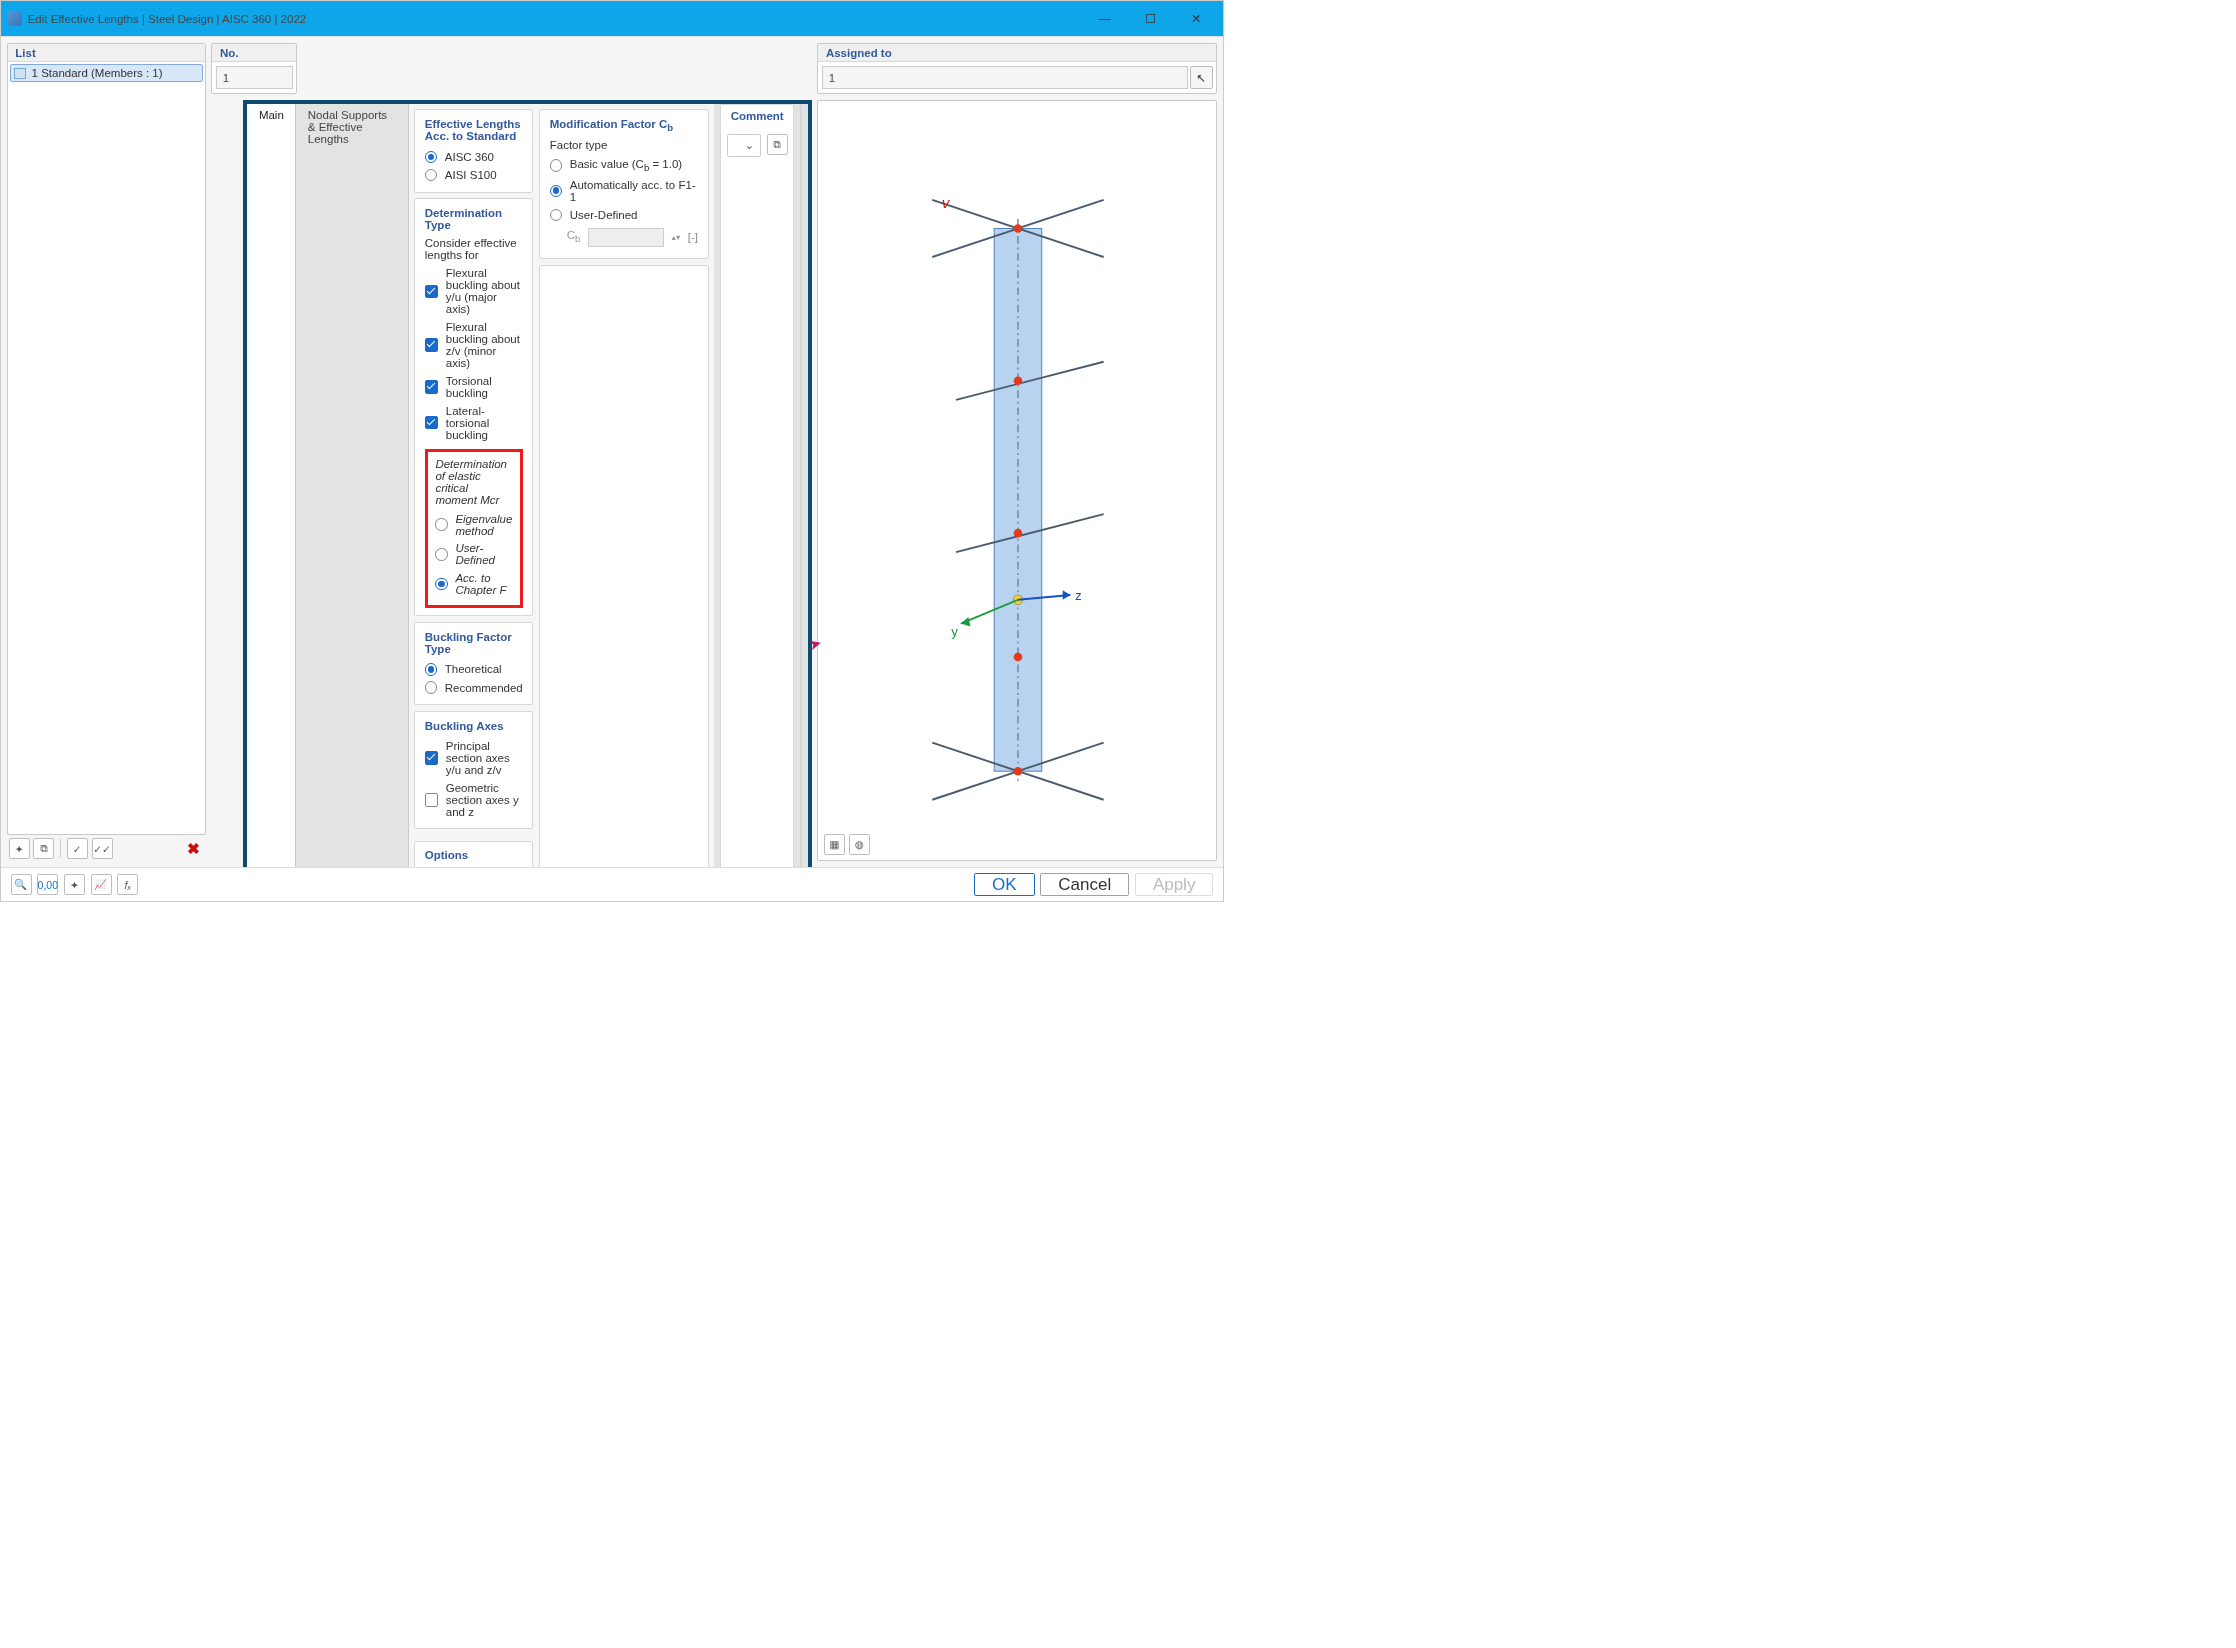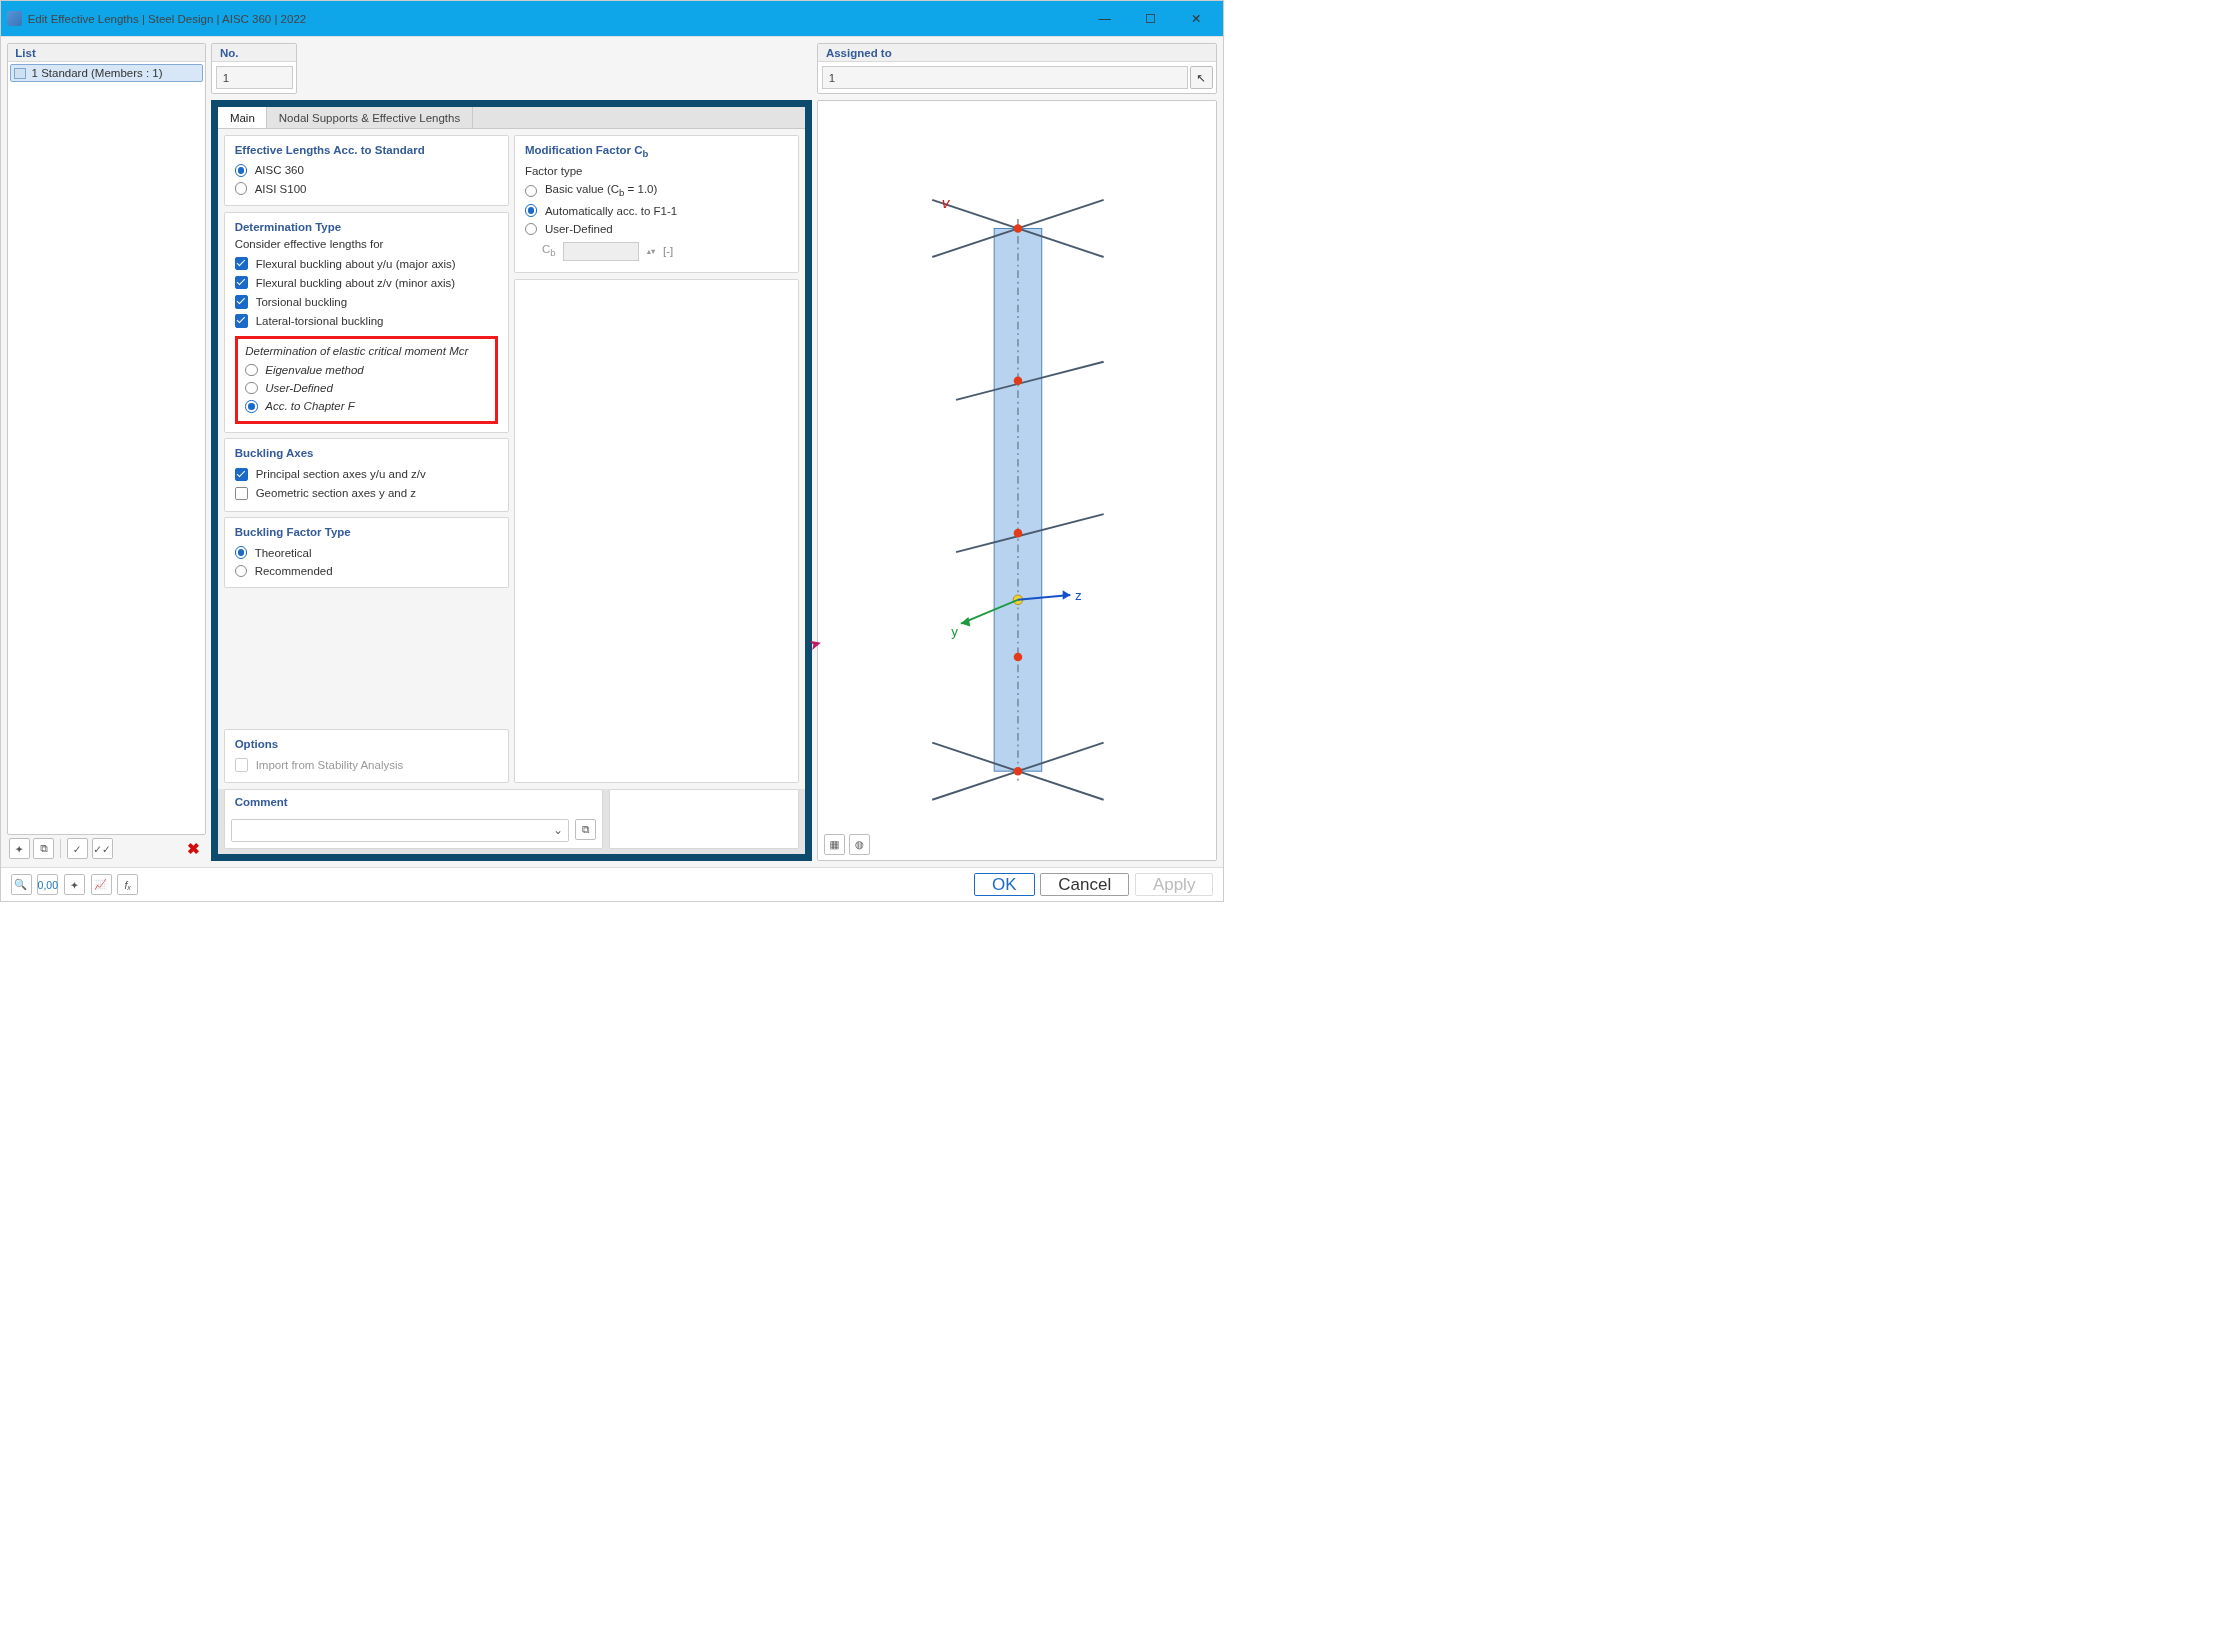--- a/index.html
+++ b/index.html
@@ -27,21 +27,21 @@
   .mid-col { flex:1; display:flex; flex-direction:column; gap:5.7px;}
   .top-row { display:flex; gap:5.7px;}
   .no-panel { width:86px;}
   .name-panel { flex:1;}
   .field-row { padding:3.8px;}
   .txt-input { width:100%; height:23px; border:1px solid #ccc; background:#f5f5f5; padding:0 5.7px; font-size:11.5px; color:#444;}
   .name-field-wrap { display:flex; gap:1.9px; padding:3.8px;}
   .name-field-wrap .txt-input { flex:1;}
   .edit-icon-btn { width:23px; height:23px; border:1px solid #bdbdbd; border-radius:1.9px; background:#f5f5f5; display:flex; align-items:center; justify-content:center;}
   
-  .tabs-wrap { background:#e3e3e3; border:7px solid #0c4a6e; display:flex; flex-direction:column; flex:1;}
+  .tabs-wrap { background:#e3e3e3; border:4px solid #0c4a6e; display:flex; flex-direction:row; flex:1;margin-left:32px;}
   .tab-strip { display:flex; border-bottom:1px solid #c9c9c9;}
   .tab { padding:4.8px 11.5px; font-size:11.5px; color:#444; border-right:1px solid #c9c9c9; background:#e3e3e3;}
   .tab.active { background:#fff; color:#222;}
   .tab-body { flex:1; background:#f5f5f5; padding:5.7px; display:flex; gap:5.7px;}
   .col { flex:1; display:flex; flex-direction:column; gap:5.7px;}
   .group { background:#fff; border:1px solid #d7d7d7; border-radius:1.9px; padding:7.6px 9.6px;}
   .group-title { color:#335a99; font-weight:600; font-size:11.5px; margin-bottom:5.7px;}
   .sub-label { font-size:11.5px; color:#333; margin-bottom:3.8px;}
   .radio-row, .check-row { display:flex; align-items:center; gap:7.6px; padding:2.9px 0; font-size:11.5px; color:#333;}
   .radio { width:12.4px; height:12.4px; border-radius:50%; border:1.9px solid #888; background:#fff; position:relative; flex-shrink:0;}
@@ -175,40 +175,40 @@
                     <span>User-Defined</span>
                   </div>
                 <div class="radio-row">
                     <span class="radio sel"></span>
                     <span>Acc. to Chapter F</span>
                   </div>
               </div>
             </div>
 
             <div class="group">
+              <div class="group-title">Buckling Factor Type</div>
+              <div class="radio-row">
+                  <span class="radio sel"></span>
+                  <span>Theoretical</span>
+                </div>
+              <div class="radio-row">
+                  <span class="radio"></span>
+                  <span>Recommended</span>
+                </div>
+            </div>
+
+            <div class="group">
               <div class="group-title">Buckling Axes</div>
               <div class="check-row">
                   <span class="check chk"></span>
                   <span>Principal section axes y/u and z/v</span>
                 </div>
               <div class="check-row">
                   <span class="check"></span>
                   <span>Geometric section axes y and z</span>
-                </div>
-            </div>
-
-            <div class="group">
-              <div class="group-title">Buckling Factor Type</div>
-              <div class="radio-row">
-                  <span class="radio sel"></span>
-                  <span>Theoretical</span>
-                </div>
-              <div class="radio-row">
-                  <span class="radio"></span>
-                  <span>Recommended</span>
                 </div>
             </div>
 
             <div class="fill-rest"></div>
 
             <div class="group">
               <div class="group-title">Options</div>
               <div class="check-row" style="color:#999;">
                   <span class="check disabled"></span>
                   <span>Import from Stability Analysis</span>

